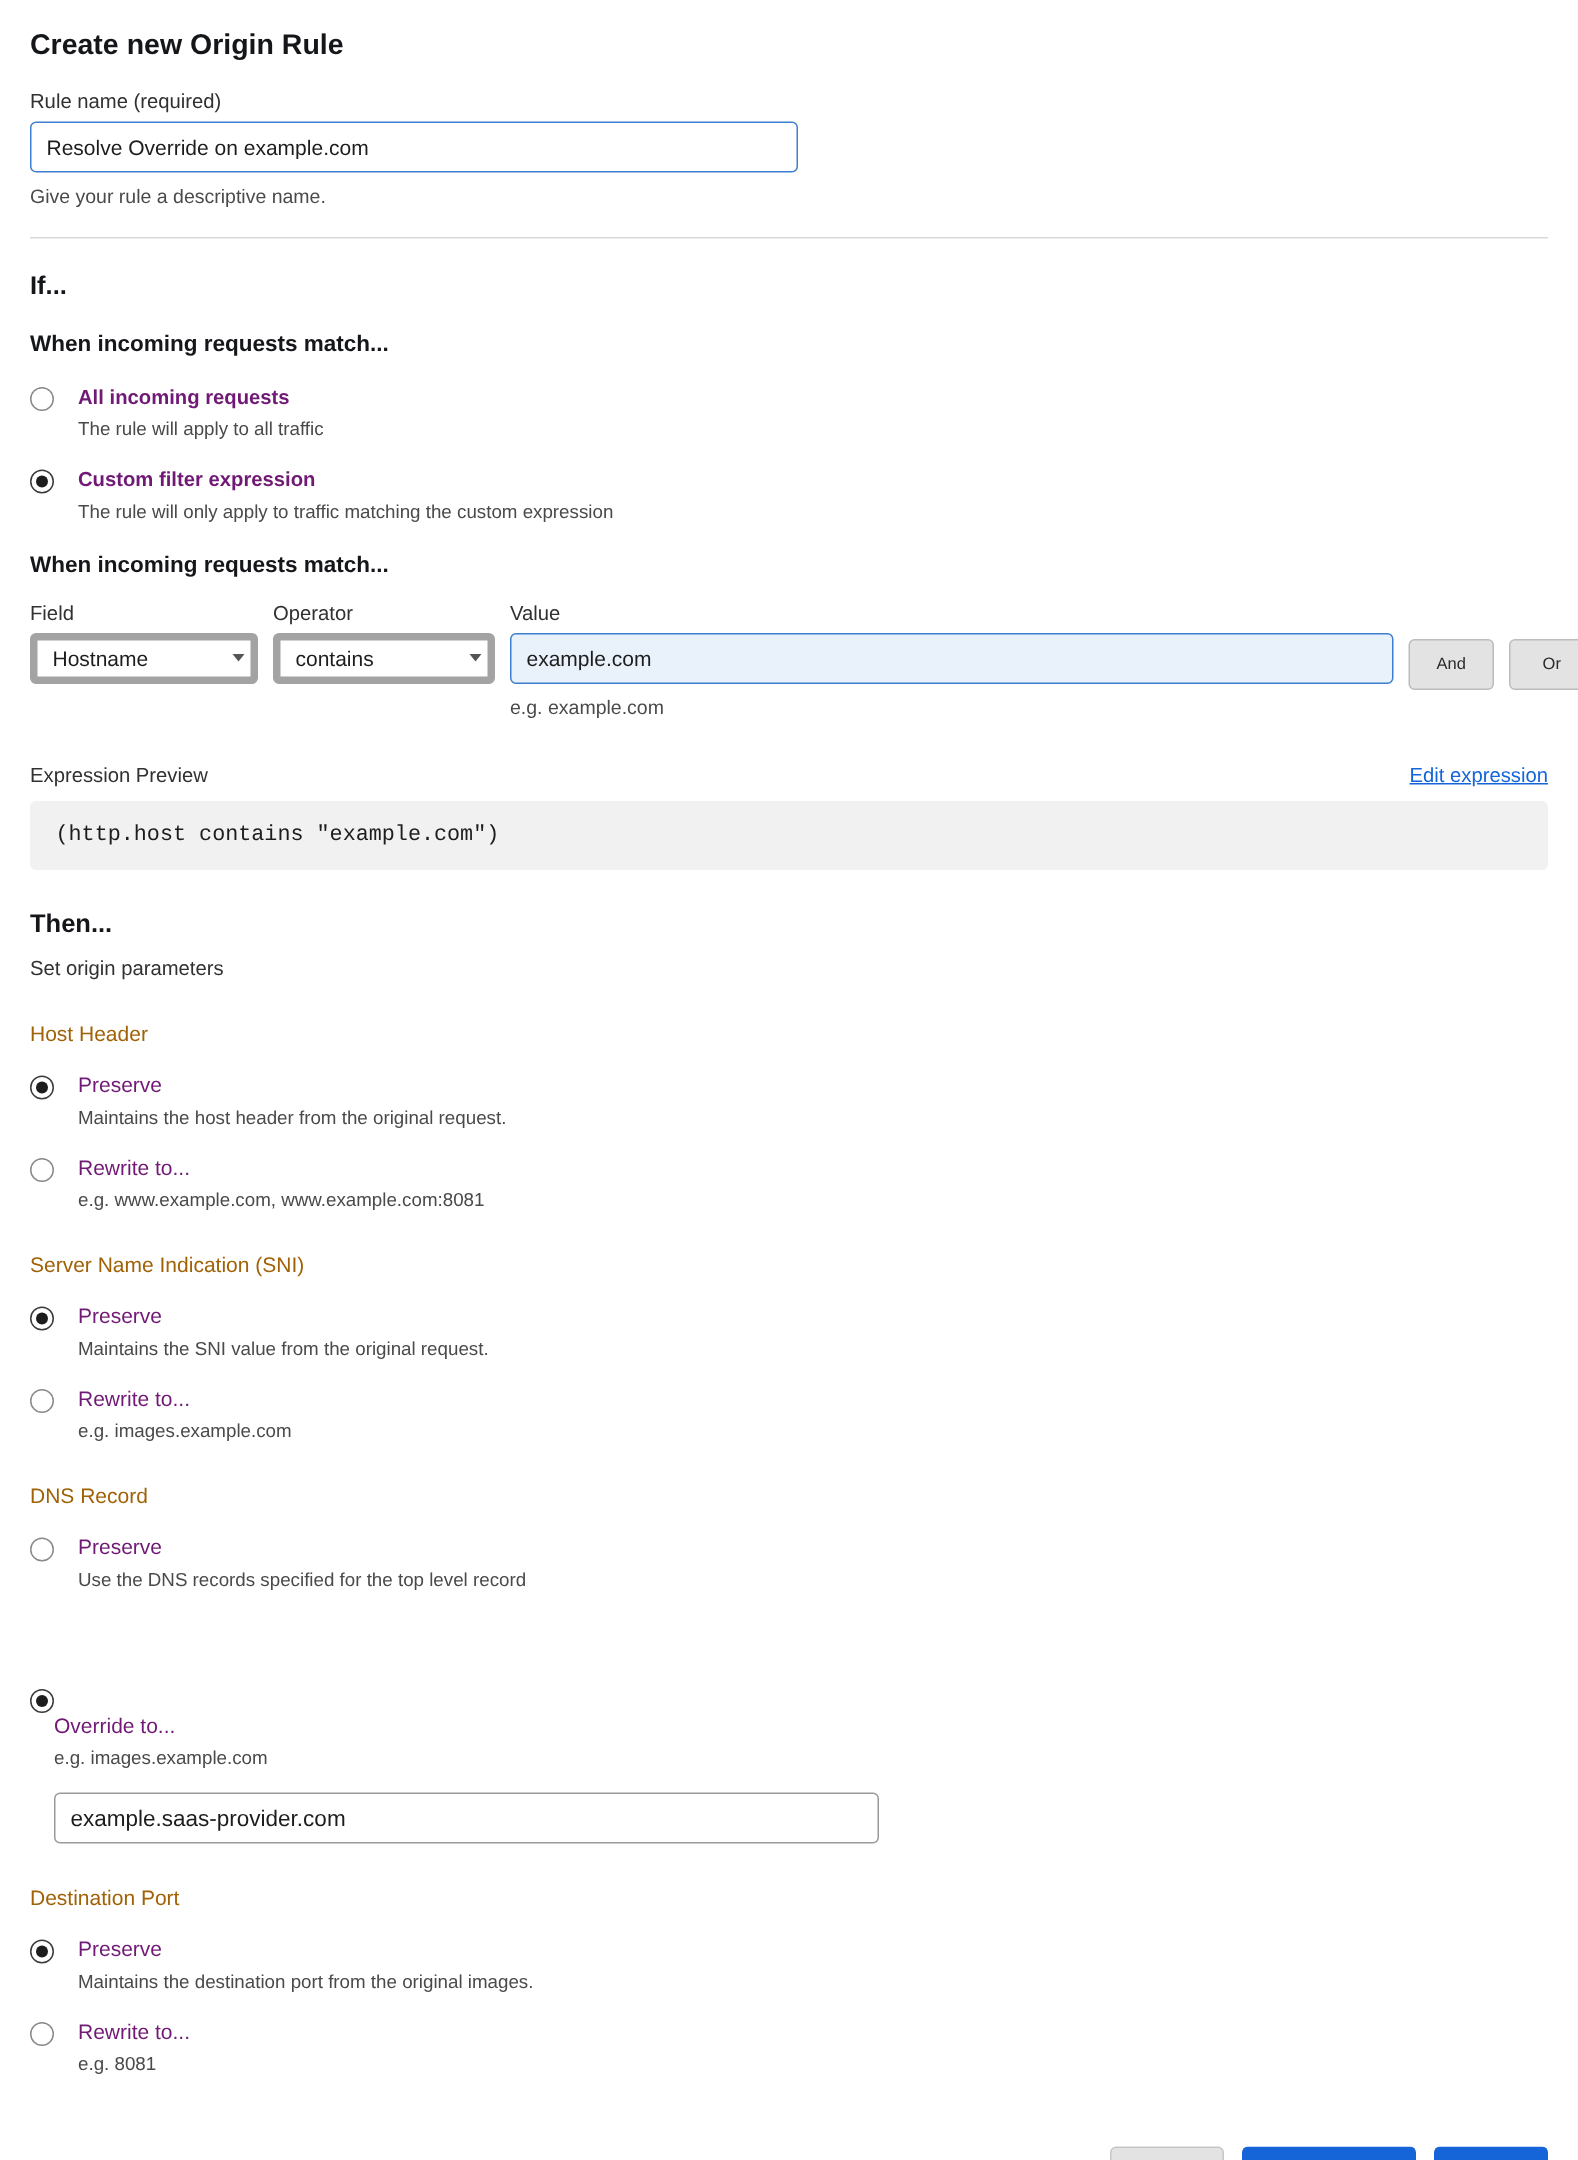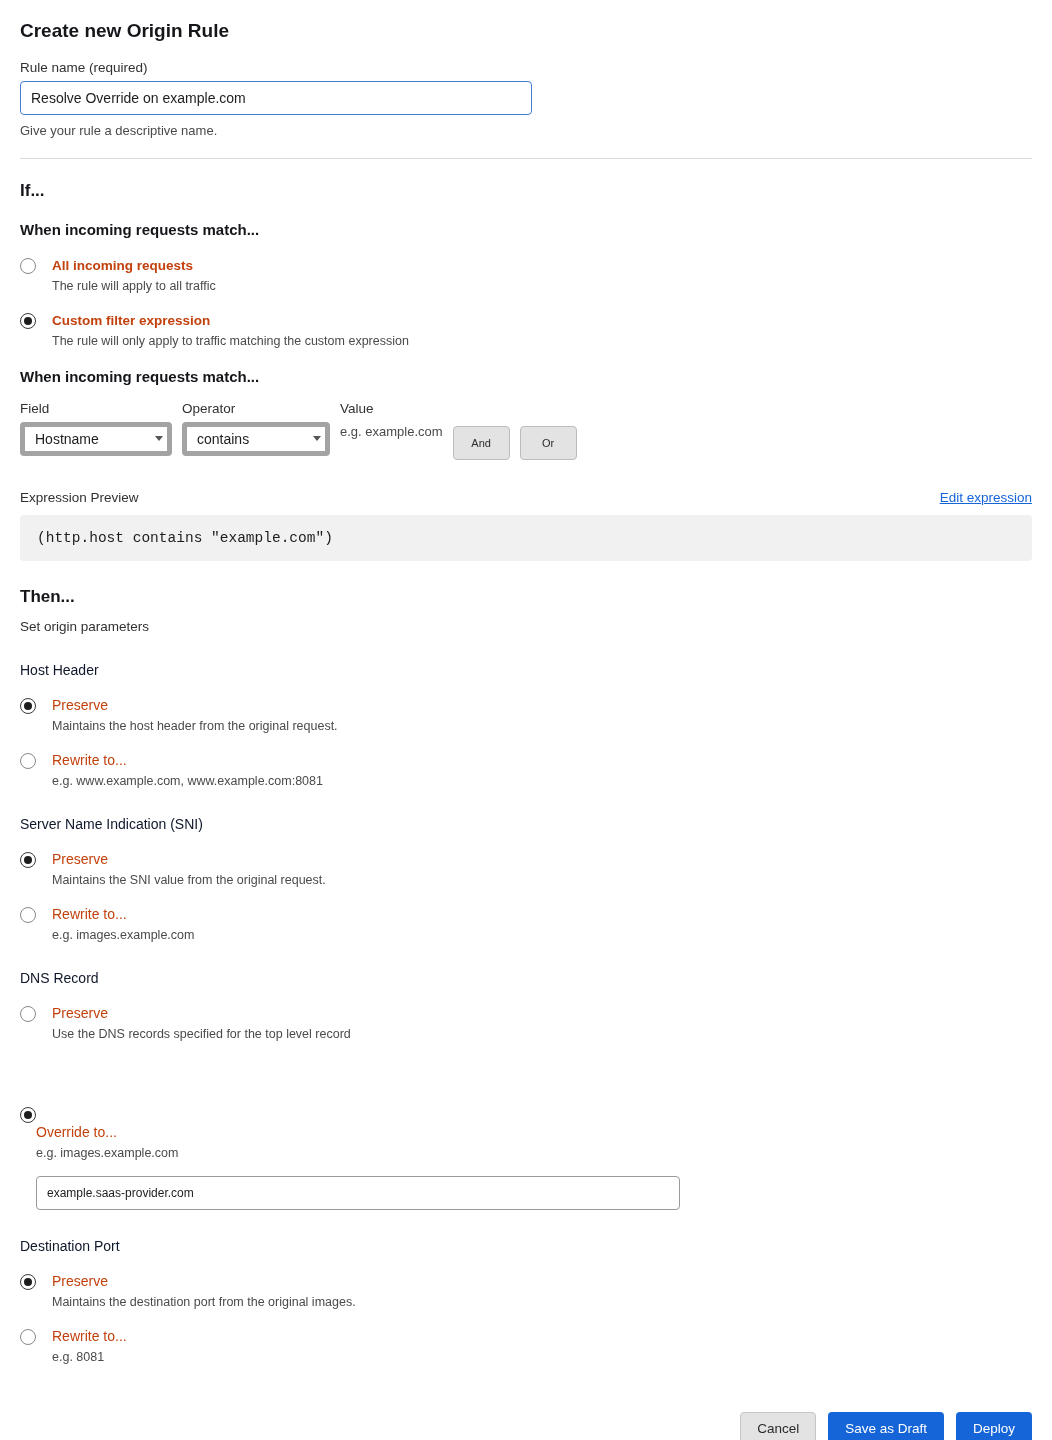--- a/index.html
+++ b/index.html
@@ -89,21 +89,21 @@
     height: 8px;
     margin-left: -4px;
     margin-top: -4px;
     border-radius: 50%;
     background: #1d1d1d;
   }
   .radio-text { margin-left: 16px; }
   .radio-title {
     font-size: 13.5px;
     font-weight: bold;
-    color: #c2410c;
+    color: #701a75;
     line-height: 1.2;
     margin-top: 40px;
   }
   .radio-title.normal { font-weight: normal; font-size: 14px; }
   .radio-desc {
     font-size: 12.5px;
     color: #4a4a4a;
     margin-top: 5px;
   }
   .filter-row {
@@ -201,30 +201,30 @@
     margin: 26px 0 0 0;
     color: #14161a;
   }
   .set-origin {
     font-size: 13.5px;
     color: #313131;
     margin-top: 12px;
   }
   .group-label {
     font-size: 14px;
-    color: #0f172a;
+    color: #a16207;
     margin-top: 28px;
   }
   .override-input {
-    width: 644px;
+    width: 550px;
     height: 34px;
     border: 1px solid #9a9a9a;
     border-radius: 4px;
     padding: 0 10px;
-    font-size: 12px;
+    font-size: 15px;
     color: #1d1d1d;
     font-family: "Liberation Sans", sans-serif;
     background: #fff;
     outline: none;
     margin-top: 16px;
   }
   .dns-override-row {
     display: flex;
     align-items: flex-start;
     margin-top: 18px;
@@ -313,20 +313,21 @@
       <div class="select-wrap">
         <select class="select select-op">
           <option>contains</option>
         </select>
         <span class="caret"></span>
       </div>
     </div>
 
     <div>
       <div class="col-label">Value</div>
+      <input class="value-input" type="text" value="example.com" style="">
       <div class="value-hint">e.g. example.com</div>
     </div>
 
     <div style="padding-top:25px;">
       <button class="btn-andor">And</button>
     </div>
     <div style="padding-top:25px;">
       <button class="btn-andor">Or</button>
     </div>
   </div>

